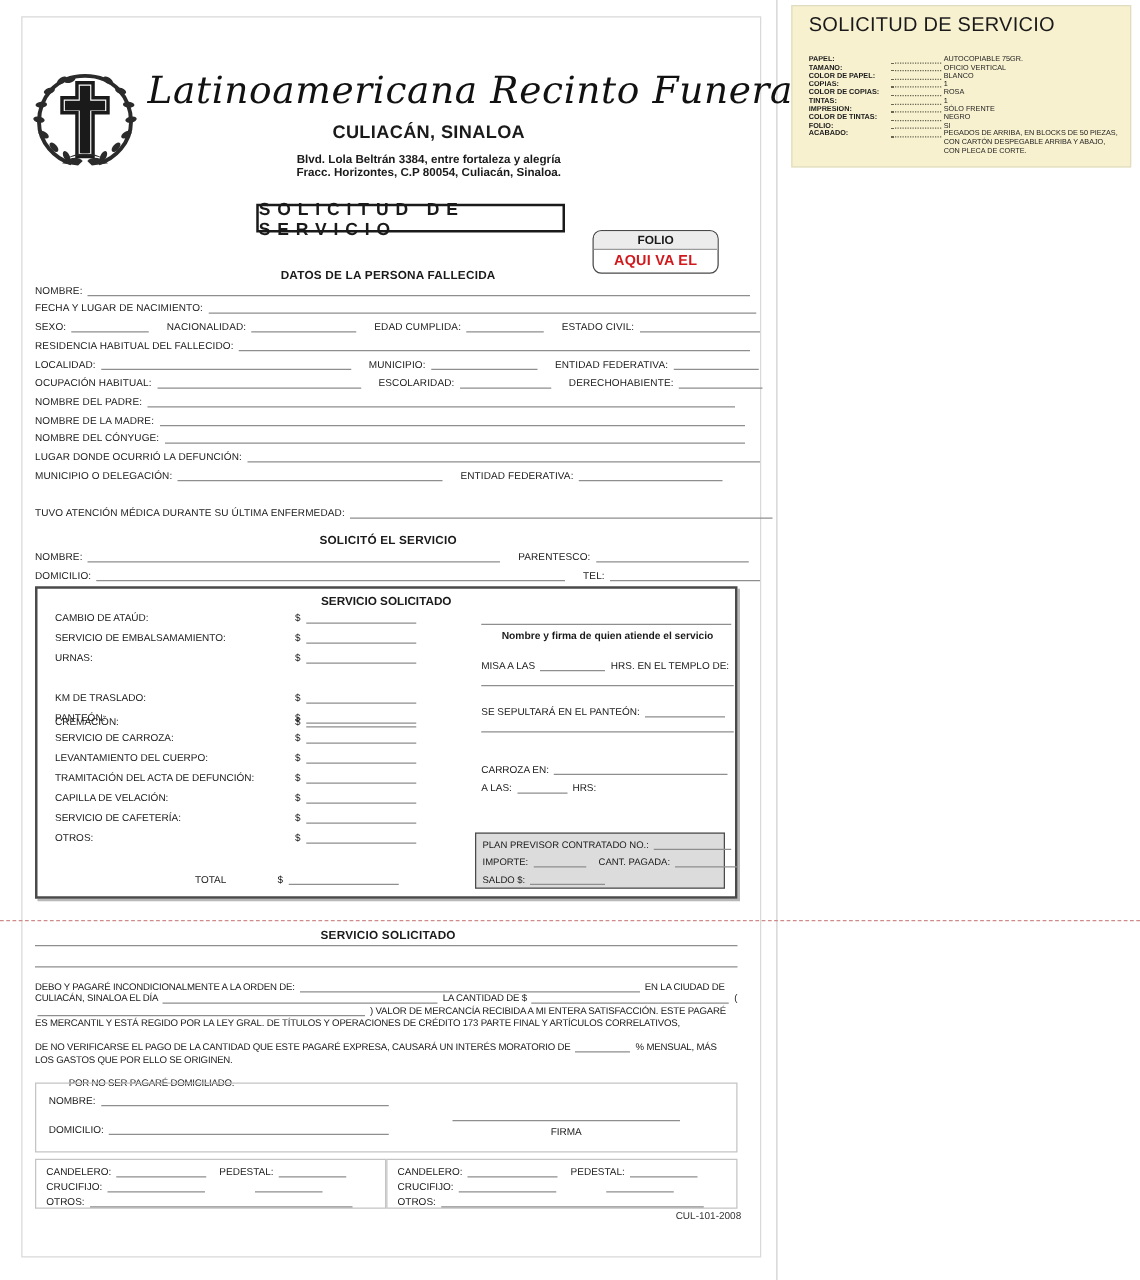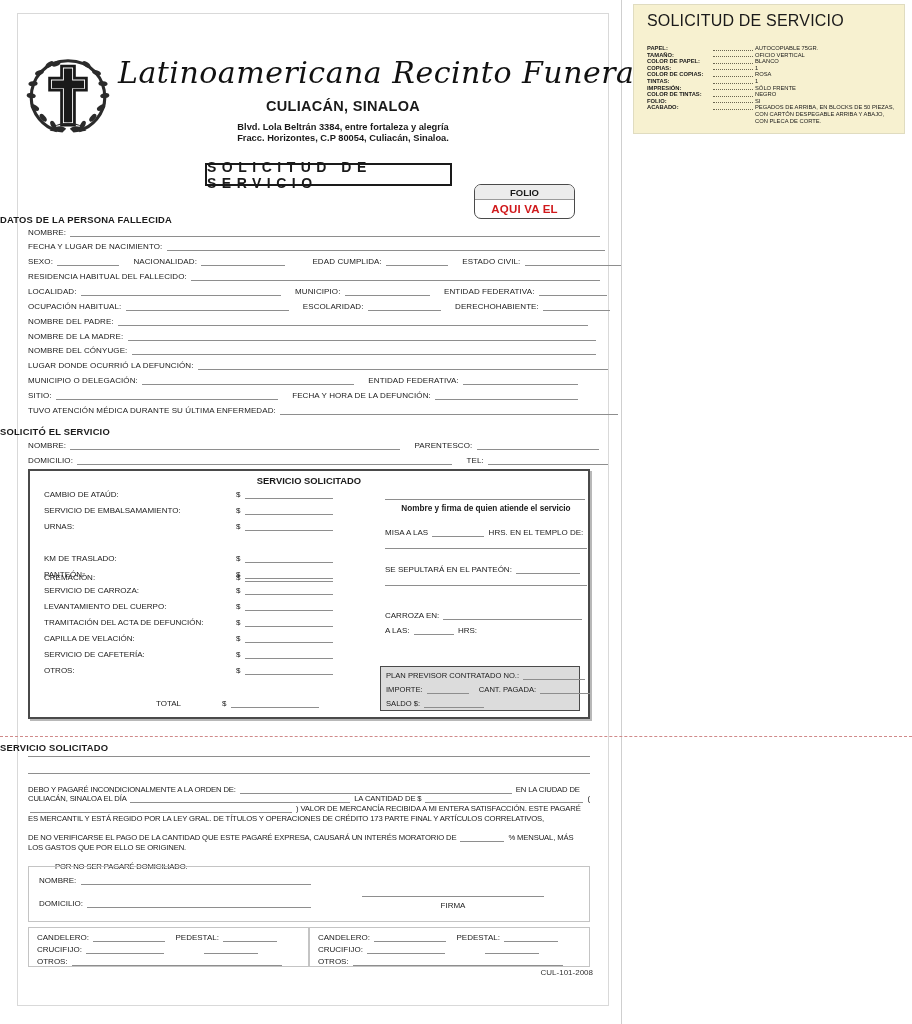--- a/index.html
+++ b/index.html
@@ -57,21 +57,21 @@
     font-size:9.5px; font-weight:bold; text-align:center; line-height:15px;
   }
   .folio-body {
     height:18px; color:#d0191c; font-size:11.5px; font-weight:bold;
     text-align:center; line-height:19px; letter-spacing:.2px;
   }
 
   
   .sect-head {
     position:absolute; font-size:9.4px; font-weight:bold; letter-spacing:.2px;
-    text-align:left; width:100%; left:0;
+    text-align:center; width:100%; left:0;
   }
   .row { position:absolute; left:28px; font-size:8px; white-space:nowrap; }
   .lbl { font-size:8px; letter-spacing:.1px; }
   .ln {
     display:inline-block; border-bottom:1px solid #8e8e8e;
     vertical-align:bottom; height:8px; margin:0 2px;
   }
 
   
   #svc-box {
@@ -191,21 +191,21 @@
   <div class="row" style="top:242px;">
     <span class="lbl">FECHA Y LUGAR DE NACIMIENTO:</span>
     <span class="ln" style="width:438px"></span>
   </div>
 
   <div class="row" style="top:257px;">
     <span class="lbl">SEXO:</span>
     <span class="ln" style="width:62px"></span>
     <span class="lbl" style="margin-left:10px">NACIONALIDAD:</span>
     <span class="ln" style="width:84px"></span>
-    <span class="lbl" style="margin-left:23px">EDAD CUMPLIDA:</span>
+    <span class="lbl" style="margin-left:10px">EDAD CUMPLIDA:</span>
     <span class="ln" style="width:62px"></span>
     <span class="lbl" style="margin-left:10px">ESTADO CIVIL:</span>
     <span class="ln" style="width:96px"></span>
   </div>
 
   <div class="row" style="top:272px;">
     <span class="lbl">RESIDENCIA HABITUAL DEL FALLECIDO:</span>
     <span class="ln" style="width:409px"></span>
   </div>
 
@@ -247,26 +247,20 @@
     <span class="ln" style="width:410px"></span>
   </div>
 
   <div class="row" style="top:376px;">
     <span class="lbl">MUNICIPIO O DELEGACIÓN:</span>
     <span class="ln" style="width:212px"></span>
     <span class="lbl" style="margin-left:10px">ENTIDAD FEDERATIVA:</span>
     <span class="ln" style="width:115px"></span>
   </div>
 
-  <div class="row" style="top:391px;">
-    <span class="lbl">SITIO:</span>
-    <span class="ln" style="width:222px"></span>
-    <span class="lbl" style="margin-left:10px">FECHA Y HORA DE LA DEFUNCIÓN:</span>
-    <span class="ln" style="width:143px"></span>
-  </div>
 
   <div class="row" style="top:406px;">
     <span class="lbl">TUVO ATENCIÓN MÉDICA DURANTE SU ÚLTIMA ENFERMEDAD:</span>
     <span class="ln" style="width:338px"></span>
   </div>
 
   <div class="sect-head" style="top:426px;">SOLICITÓ EL SERVICIO</div>
 
   <div class="row" style="top:441px;">
     <span class="lbl">NOMBRE:</span>

